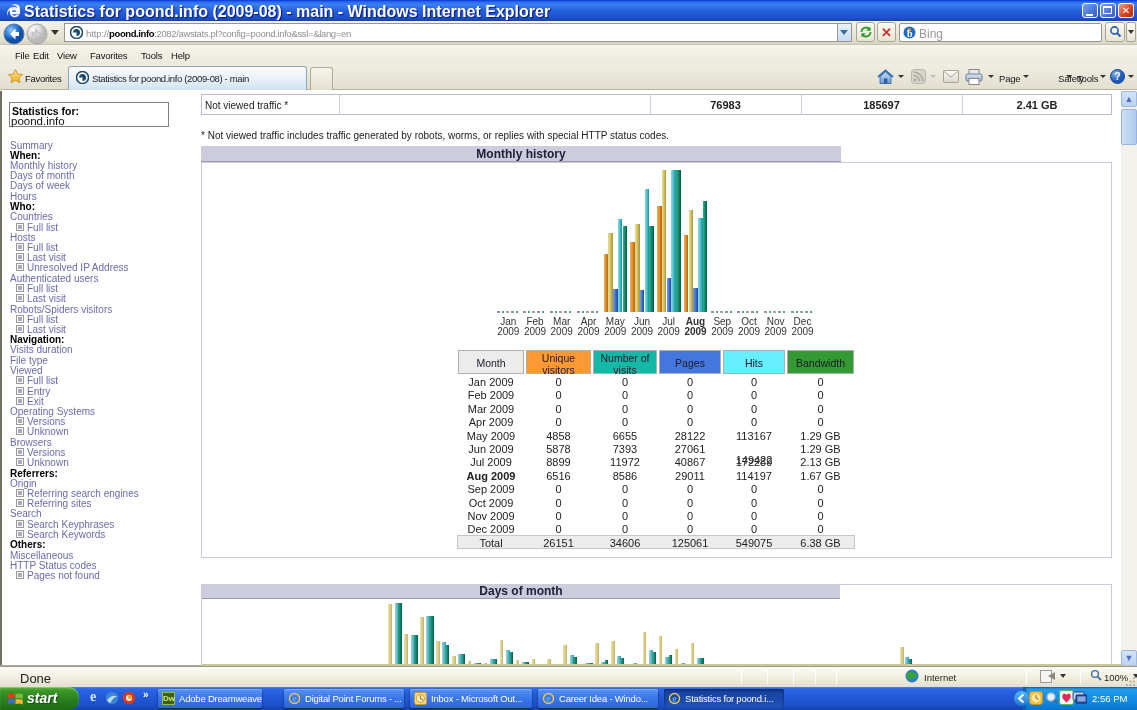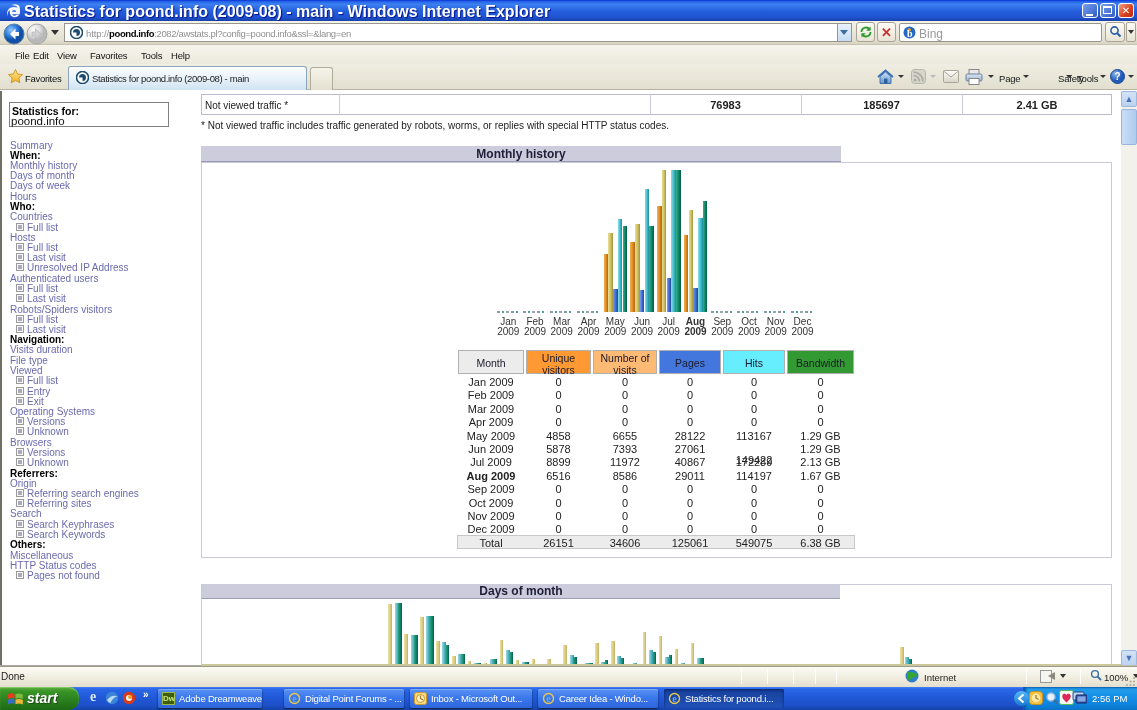--- a/index.html
+++ b/index.html
@@ -265,21 +265,21 @@
 <div class="abs slink" style="left:27px;top:570px">Pages not found</div>
 <div class="abs" style="left:201px;top:94px;width:911px;height:21px;border:1px solid #BBBBCC;background:#fff"></div>
 <div class="abs" style="left:339px;top:94px;width:1px;height:21px;background:#CCCCDD"></div>
 <div class="abs" style="left:650px;top:94px;width:1px;height:21px;background:#CCCCDD"></div>
 <div class="abs" style="left:801px;top:94px;width:1px;height:21px;background:#CCCCDD"></div>
 <div class="abs" style="left:962px;top:94px;width:1px;height:21px;background:#CCCCDD"></div>
 <div class="abs" style="left:205px;top:100px;font-size:10px;color:#222">Not viewed traffic *</div>
 <div class="abs val" style="left:650px;top:99px;width:151px">76983</div>
 <div class="abs val" style="left:801px;top:99px;width:161px">185697</div>
 <div class="abs val" style="left:962px;top:99px;width:150px">2.41 GB</div>
-<div class="abs" style="left:201px;top:120px;font-size:10px;color:#222">* Not viewed traffic includes traffic generated by robots, worms, or replies with special HTTP status codes.</div>
+<div class="abs" style="left:201px;top:130px;font-size:10px;color:#222">* Not viewed traffic includes traffic generated by robots, worms, or replies with special HTTP status codes.</div>
 <div class="abs ctitle" style="left:201px;top:146px;width:640px;height:16px;line-height:16px">Monthly history</div>
 <div class="abs box" style="left:201px;top:162px;width:911px;height:396px"></div>
 <div class="bar" style="left:496.5px;top:311px;width:23px;height:2px;background:repeating-linear-gradient(90deg,#8A9AA2 0 3px,#fff 3px 5px,#4AA49E 5px 7px,#fff 7px 9px,#9AA8A8 9px 12px,#fff 12px 14px)"></div>
 <div class="bar" style="left:523.2px;top:311px;width:23px;height:2px;background:repeating-linear-gradient(90deg,#8A9AA2 0 3px,#fff 3px 5px,#4AA49E 5px 7px,#fff 7px 9px,#9AA8A8 9px 12px,#fff 12px 14px)"></div>
 <div class="bar" style="left:550.0px;top:311px;width:23px;height:2px;background:repeating-linear-gradient(90deg,#8A9AA2 0 3px,#fff 3px 5px,#4AA49E 5px 7px,#fff 7px 9px,#9AA8A8 9px 12px,#fff 12px 14px)"></div>
 <div class="bar" style="left:576.8px;top:311px;width:23px;height:2px;background:repeating-linear-gradient(90deg,#8A9AA2 0 3px,#fff 3px 5px,#4AA49E 5px 7px,#fff 7px 9px,#9AA8A8 9px 12px,#fff 12px 14px)"></div>
 <div class="bar" style="left:603.5px;top:254px;width:4.5px;height:58px;background:linear-gradient(90deg,#F2B055 0%,#E08A20 55%,#A86810 100%)"></div>
 <div class="bar" style="left:608.2px;top:233px;width:4.5px;height:79px;background:linear-gradient(90deg,#E8DE96 0%,#CEC05C 55%,#A0923A 100%)"></div>
 <div class="bar" style="left:613.0px;top:289px;width:4.5px;height:23px;background:linear-gradient(90deg,#7AA0EC 0%,#3A6CD8 55%,#24488C 100%)"></div>
 <div class="bar" style="left:617.8px;top:219px;width:4.5px;height:93px;background:linear-gradient(90deg,#8EDCE6 0%,#3FBCC8 55%,#1C8C9C 100%)"></div>
@@ -322,21 +322,21 @@
 <div class="abs mlabel" style="left:708.8px;top:316px;">Sep</div>
 <div class="abs mlabel" style="left:708.8px;top:326px;">2009</div>
 <div class="abs mlabel" style="left:735.5px;top:316px;">Oct</div>
 <div class="abs mlabel" style="left:735.5px;top:326px;">2009</div>
 <div class="abs mlabel" style="left:762.2px;top:316px;">Nov</div>
 <div class="abs mlabel" style="left:762.2px;top:326px;">2009</div>
 <div class="abs mlabel" style="left:789.0px;top:316px;">Dec</div>
 <div class="abs mlabel" style="left:789.0px;top:326px;">2009</div>
 <div class="hcell" style="left:458px;top:350px;width:66px;height:24px;background:#ECECEC;padding-top:6px">Month</div>
 <div class="hcell" style="left:526px;top:350px;width:65px;height:24px;background:#FF9933;padding-top:1px">Unique<br>visitors</div>
-<div class="hcell" style="left:593px;top:350px;width:64px;height:24px;background:#fdba74;padding-top:1px">Number of<br>visits</div>
+<div class="hcell" style="left:593px;top:350px;width:64px;height:24px;background:#14b8a6;padding-top:1px">Number of<br>visits</div>
 <div class="hcell" style="left:659px;top:350px;width:62px;height:24px;background:#4477DD;padding-top:6px">Pages</div>
 <div class="hcell" style="left:723px;top:350px;width:62px;height:24px;background:#66EEFF;padding-top:6px">Hits</div>
 <div class="hcell" style="left:787px;top:350px;width:67px;height:24px;background:#339933;padding-top:6px">Bandwidth</div>
 <div class="trow" style="left:458px;top:376px;width:66px;">Jan 2009</div>
 <div class="trow" style="left:526px;top:376px;width:65px;">0</div>
 <div class="trow" style="left:593px;top:376px;width:64px;">0</div>
 <div class="trow" style="left:659px;top:376px;width:62px;">0</div>
 <div class="trow" style="left:723px;top:376px;width:62px;">0</div>
 <div class="trow" style="left:787px;top:376px;width:67px;">0</div>
 <div class="trow" style="left:458px;top:389px;width:66px;">Feb 2009</div>
@@ -478,21 +478,21 @@
 <div class="bar" style="left:905px;top:657px;width:4px;height:9px;background:linear-gradient(90deg,#9CD8E0 0%,#55B4C4 60%,#2E98A8 100%)"></div>
 <div class="bar" style="left:908.5px;top:659px;width:3.5px;height:7px;background:linear-gradient(90deg,#2AA484 0%,#108066 60%,#045C48 100%)"></div>
 <div class="abs" id="vscroll"></div>
 <div class="abs sbtn" style="top:91px">▲</div>
 <div class="abs sbtn" style="top:650px">▼</div>
 <div class="abs" style="left:1121px;top:109px;width:16px;height:36px;background:linear-gradient(90deg,#CADEF6,#AFCBEE);border:1px solid #98B4DC;border-radius:2px"></div>
 <div class="abs" style="left:0;top:665px;width:201px;height:1px;background:#A8A89C"></div>
 <div class="abs" style="left:201px;top:664px;width:920px;height:2px;background:#CCC89C"></div>
 <div class="abs" style="left:1121px;top:665px;width:16px;height:1px;background:#C4C0B0"></div>
 <div class="abs" id="statusbar"></div>
-<div class="abs" style="left:1px;top:671px;font-size:10px;color:#222">Done</div>
+<div class="abs" style="left:20px;top:671px;font-size:13px;color:#222">Done</div>
 <div class="ssep" style="left:741px"></div>
 <div class="ssep" style="left:767px"></div>
 <div class="ssep" style="left:793px"></div>
 <div class="ssep" style="left:815px"></div>
 <div class="ssep" style="left:836px"></div>
 <div class="ssep" style="left:1026px"></div>
 <div class="ssep" style="left:1080px"></div>
 <svg class="abs" style="left:905px;top:669px" width="14" height="14" viewBox="0 0 14 14">
 <circle cx="7" cy="7" r="6.5" fill="#2E7EC8"></circle>
 <path d="M2 4 Q5 2 8 3.5 Q11 5 12.5 4 Q12 8 9 8.5 Q6 9 5 11.5 Q2.5 10 2 7 Z" fill="#35A535"></path>

